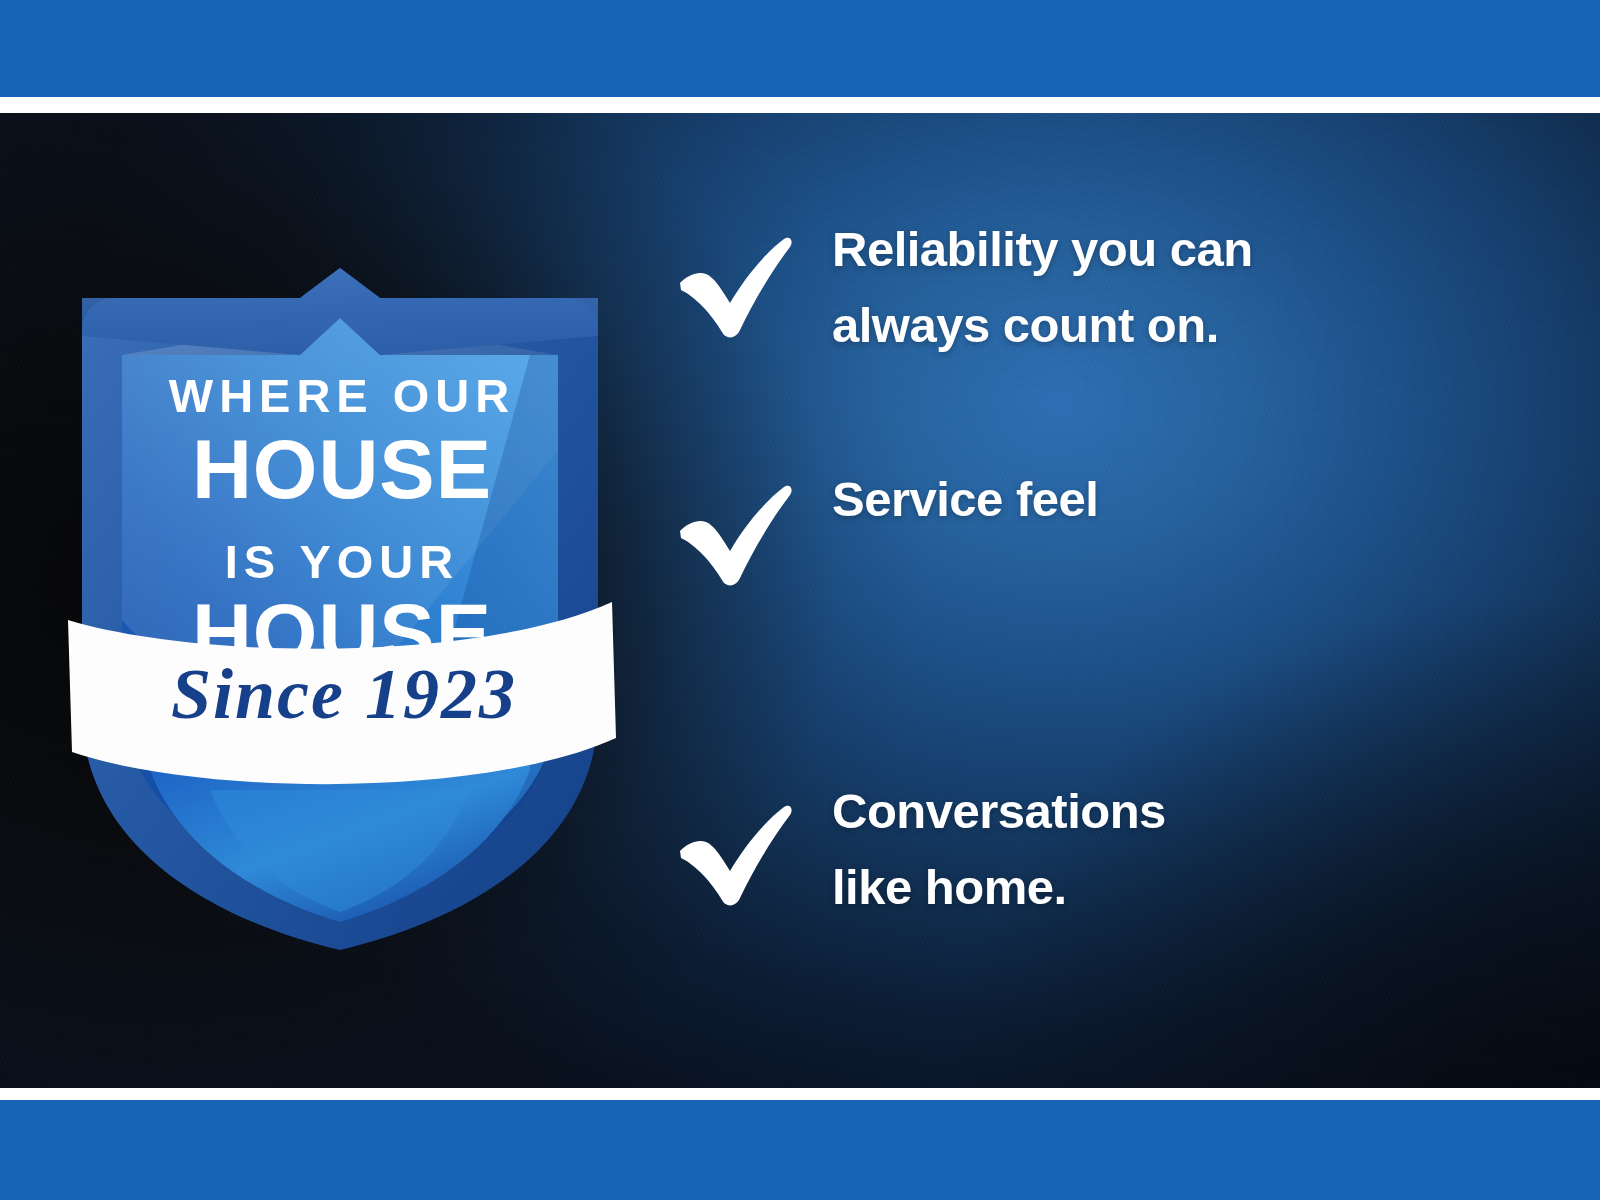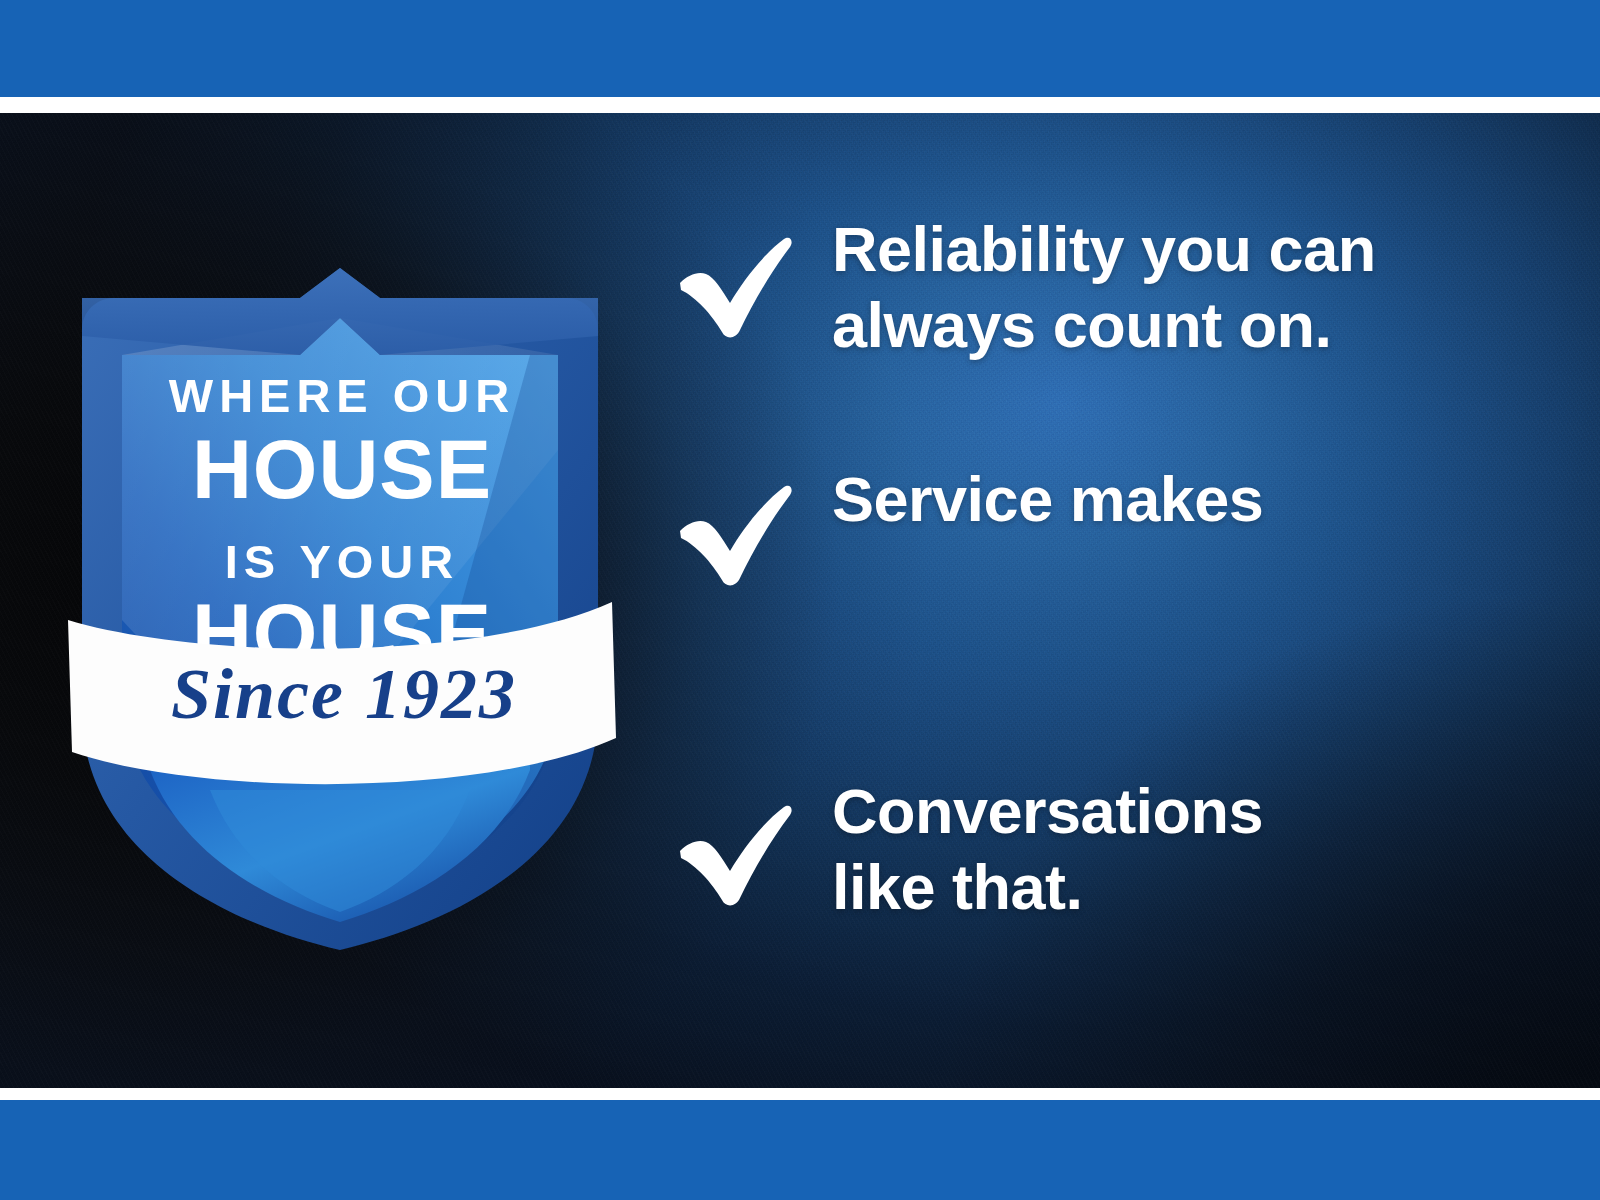--- a/index.html
+++ b/index.html
@@ -49,21 +49,21 @@
   .logo-lg{font-size:83px;letter-spacing:1px;}
   .ribbon-text{fill:#17408a;font-family:"Liberation Serif",serif;font-style:italic;
                font-weight:bold;font-size:72px;text-anchor:middle;letter-spacing:2px;}
 
   
   #bullets{position:absolute;left:668px;top:113px;width:880px;height:975px;}
   .bullet{position:absolute;left:0;width:880px;}
   .check{position:absolute;left:0;top:0;width:130px;height:120px;}
   .btext{position:absolute;left:164px;top:0;width:716px;
          color:#ffffff;font-family:"Liberation Sans",sans-serif;font-weight:bold;
-         font-size:63px;line-height:76px;letter-spacing:-0.5px;
+         font-size:49px;line-height:76px;letter-spacing:-0.5px;
          text-shadow:0 2px 6px rgba(0,0,0,.28);}
   #bullet-1{top:98px;}
   #bullet-2{top:348px;}
   #bullet-3{top:660px;}
   #bullet-1 .check{top:16px;}
   #bullet-2 .check{top:14px;}
   #bullet-3 .check{top:22px;}
 </style>
 </head>
 <body>
@@ -171,35 +171,35 @@
     <div class="bullet" id="bullet-2">
       <div class="check">
         <svg width="130" height="120" viewBox="0 0 130 120" xmlns="http://www.w3.org/2000/svg">
           <path d="M12,56 C20,48 30,44 38,47 C46,50 54,63 62,76
                    C76,52 96,27 116,12 C122,8 126,14 122,20
                    C102,46 84,78 72,103 C68,112 58,113 54,105
                    C44,88 28,70 13,63 Z" fill="#ffffff"></path>
         </svg>
       </div>
       <div class="btext">
-        <div>Service makes</div>
+        <div>Service feel</div>
       </div>
     </div>
 
     <div class="bullet" id="bullet-3">
       <div class="check">
         <svg width="130" height="120" viewBox="0 0 130 120" xmlns="http://www.w3.org/2000/svg">
           <path d="M12,56 C20,48 30,44 38,47 C46,50 54,63 62,76
                    C76,52 96,27 116,12 C122,8 126,14 122,20
                    C102,46 84,78 72,103 C68,112 58,113 54,105
                    C44,88 28,70 13,63 Z" fill="#ffffff"></path>
         </svg>
       </div>
       <div class="btext">
         <div>Conversations</div>
-        <div>like that.</div>
+        <div>like home.</div>
       </div>
     </div>
 
   </div>
 
   <div class="bar" id="bar-bottom"></div>
 </div>
 
 </body></html>

